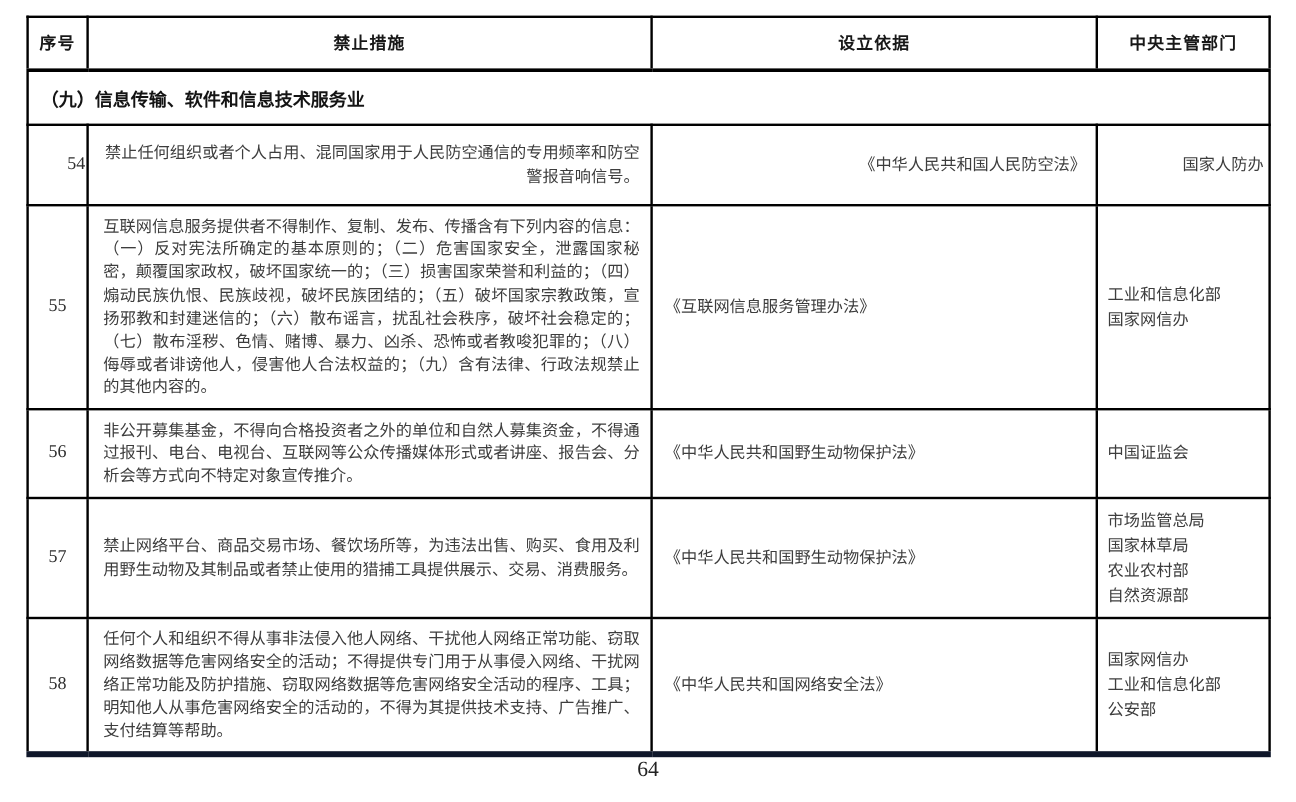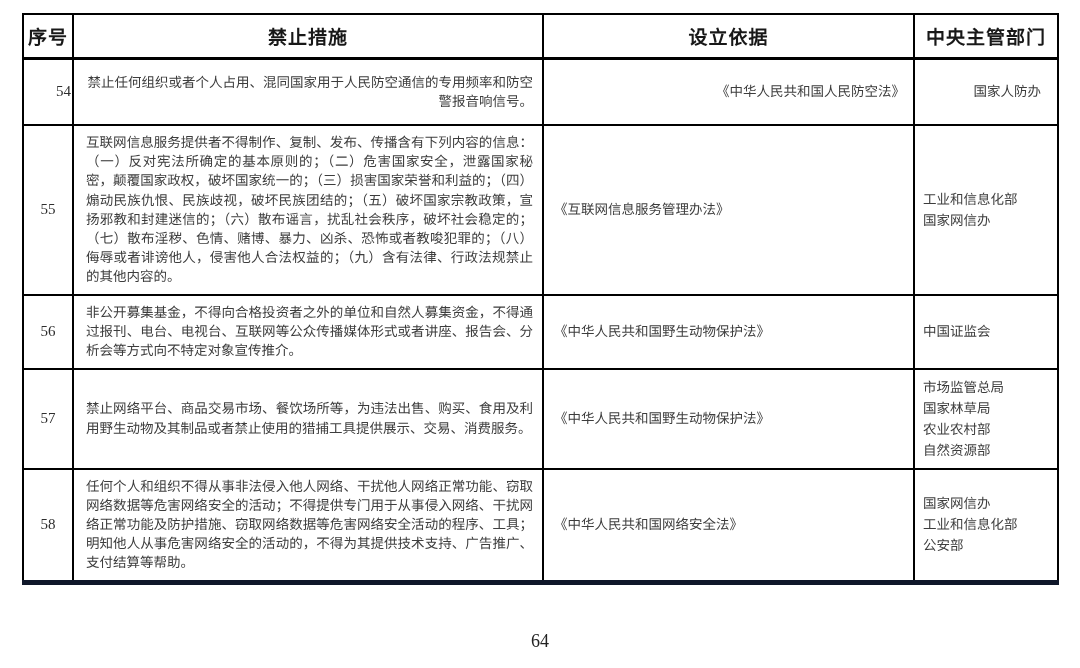--- a/index.html
+++ b/index.html
@@ -25,21 +25,21 @@
     border: 2px solid #000;
     box-sizing: border-box;
     word-break: break-all;
   }
   
   tr.head-row td {
     border-bottom: 3px solid #000;
     font-weight: bold;
     text-align: center;
     vertical-align: middle;
-    font-size: 19px;
+    font-size: 14px;
     color: #181818;
     height: 44px;
     letter-spacing: 1px;
   }
   
   td.section-cell {
     font-family: "Liberation Sans", "DejaVu Sans", sans-serif;
     font-weight: bold;
     font-size: 15px;
     color: #141414;
@@ -64,21 +64,21 @@
   }
   td.basis-cell {
     vertical-align: middle;
     padding: 7px 8px 7px 10px;
     font-size: 13.5px;
     line-height: 19px;
     color: #3d3d3d;
   }
   td.dept-cell {
     vertical-align: middle;
-    padding: 7px 16px 7px 8px;
+    padding: 7px 4px 7px 8px;
     font-size: 13.5px;
     line-height: 21px;
     color: #3d3d3d;
   }
   tr.last-row td { border-bottom: 5px solid #0f172a; }
   
   tr.row-54 td { height: 67px; text-align: right; }
   tr.row-55 td { height: 150px; }
   tr.row-56 td { height: 74px; margin-left: 36px; }
   tr.row-57 td { height: 80px; }
@@ -105,20 +105,23 @@
       <col style="width:144px">
     </colgroup>
     <tbody>
       <tr class="head-row">
         <td>序号</td>
         <td>禁止措施</td>
         <td>设立依据</td>
         <td>中央主管部门</td>
       </tr>
 
+      <tr>
+        <td class="section-cell" colspan="4">（九）信息传输、软件和信息技术服务业</td>
+      </tr>
 
       <tr class="row-54">
         <td class="serial-cell">54</td>
         <td class="measure-cell">禁止任何组织或者个人占用、混同国家用于人民防空通信的专用频率和防空警报音响信号。</td>
         <td class="basis-cell">《中华人民共和国人民防空法》</td>
         <td class="dept-cell">
           <div>国家人防办</div>
         </td>
       </tr>
 

